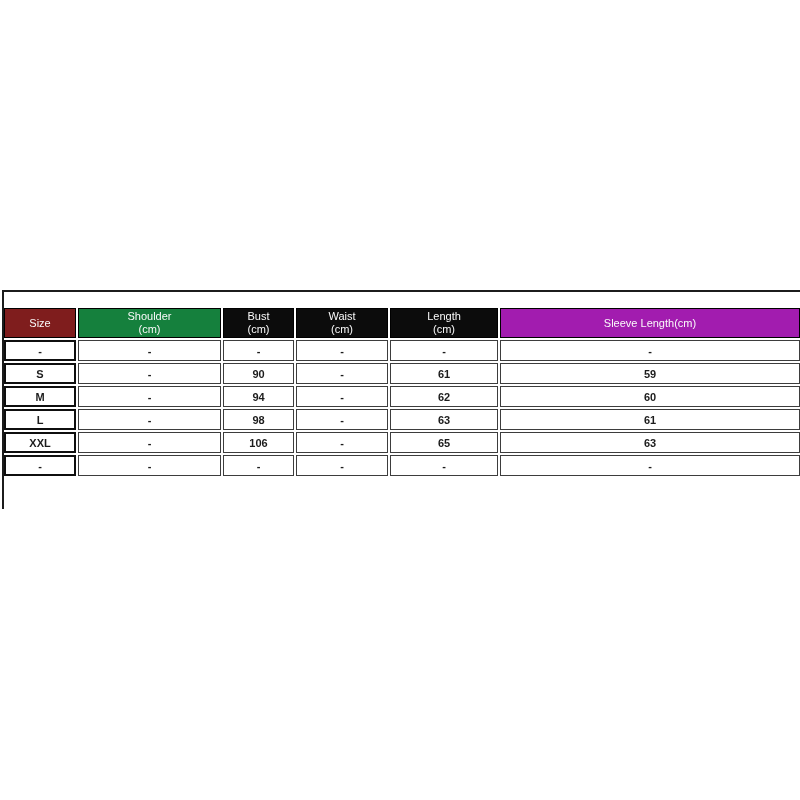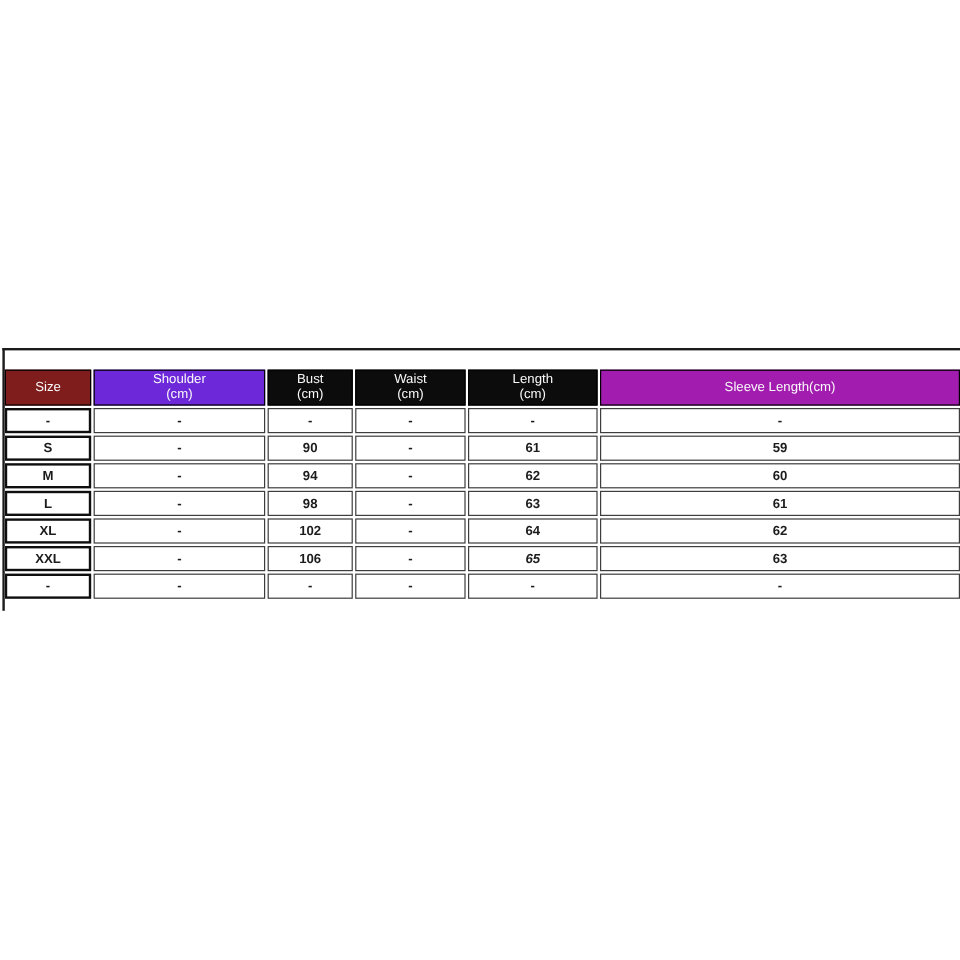--- a/index.html
+++ b/index.html
@@ -70,21 +70,21 @@
       <col style="width:72px">
       <col style="width:143px">
       <col style="width:71px">
       <col style="width:92px">
       <col style="width:108px">
       <col style="width:300px">
     </colgroup>
     <thead>
         <tr>
           <th style="background: #7f1d1d; color: rgb(250, 250, 250); margin-top: 48px;"><span>Size</span></th>
-          <th style="background: #6d28d9; color: rgb(250, 250, 250);"><span>Shoulder</span><span class="hdr-unit">(cm)</span></th>
+          <th style="background: #15803d; color: rgb(250, 250, 250);"><span>Shoulder</span><span class="hdr-unit">(cm)</span></th>
           <th style="background: rgb(12, 12, 12); color: rgb(250, 250, 250); margin-left: 44px;"><span>Bust</span><span class="hdr-unit">(cm)</span></th>
           <th style="background: rgb(12, 12, 12); color: rgb(250, 250, 250);"><span>Waist</span><span class="hdr-unit">(cm)</span></th>
           <th style="background: rgb(12, 12, 12); color: rgb(250, 250, 250);"><span>Length</span><span class="hdr-unit">(cm)</span></th>
           <th style="background: #a21caf; color: rgb(250, 250, 250);"><span>Sleeve Length(cm)</span></th>
         </tr>
       </thead>
     <tbody>
         <tr>
           <td class="size-col" style="color: rgb(28, 28, 28);">-</td>
           <td style="color: rgb(28, 28, 28);">-</td>
@@ -111,33 +111,25 @@
         </tr>
         <tr>
           <td class="size-col" style="color: rgb(28, 28, 28);">L</td>
           <td style="color: rgb(28, 28, 28);">-</td>
           <td style="color: rgb(28, 28, 28);">98</td>
           <td style="color: rgb(28, 28, 28);">-</td>
           <td style="color: rgb(28, 28, 28);">63</td>
           <td style="color: rgb(28, 28, 28);">61</td>
         </tr>
         <tr>
-          <td class="size-col" style="color: rgb(28, 28, 28);">XL</td>
-          <td style="color: rgb(28, 28, 28);">-</td>
-          <td style="color: rgb(28, 28, 28);">102</td>
-          <td style="color: rgb(28, 28, 28);">-</td>
-          <td style="color: rgb(28, 28, 28);">64</td>
-          <td style="color: rgb(28, 28, 28);">62</td>
-        </tr>
-        <tr>
           <td class="size-col" style="color: rgb(28, 28, 28);">XXL</td>
           <td style="color: rgb(28, 28, 28);">-</td>
           <td style="color: rgb(28, 28, 28);">106</td>
           <td style="color: rgb(28, 28, 28);">-</td>
-          <td style="color: rgb(28, 28, 28); font-style: italic;">65</td>
+          <td style="color: rgb(28, 28, 28);">65</td>
           <td style="color: rgb(28, 28, 28);">63</td>
         </tr>
         <tr>
           <td class="size-col" style="color: rgb(28, 28, 28);">-</td>
           <td style="color: rgb(28, 28, 28);">-</td>
           <td style="color: rgb(28, 28, 28);">-</td>
           <td style="color: rgb(28, 28, 28);">-</td>
           <td style="color: rgb(28, 28, 28);">-</td>
           <td style="color: rgb(28, 28, 28);">-</td>
         </tr>

